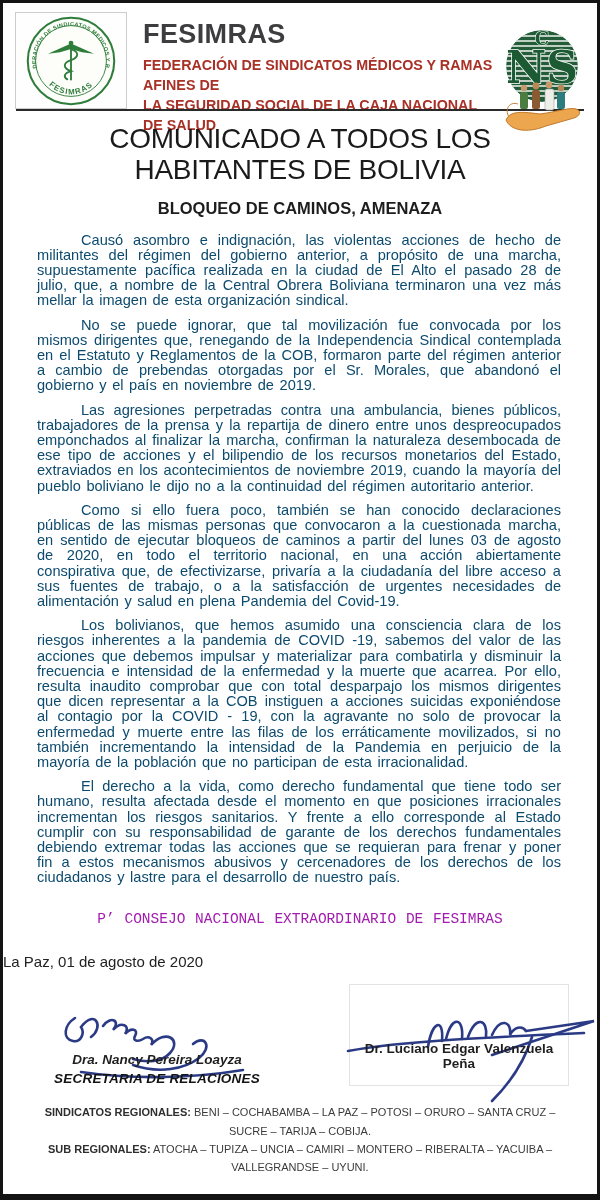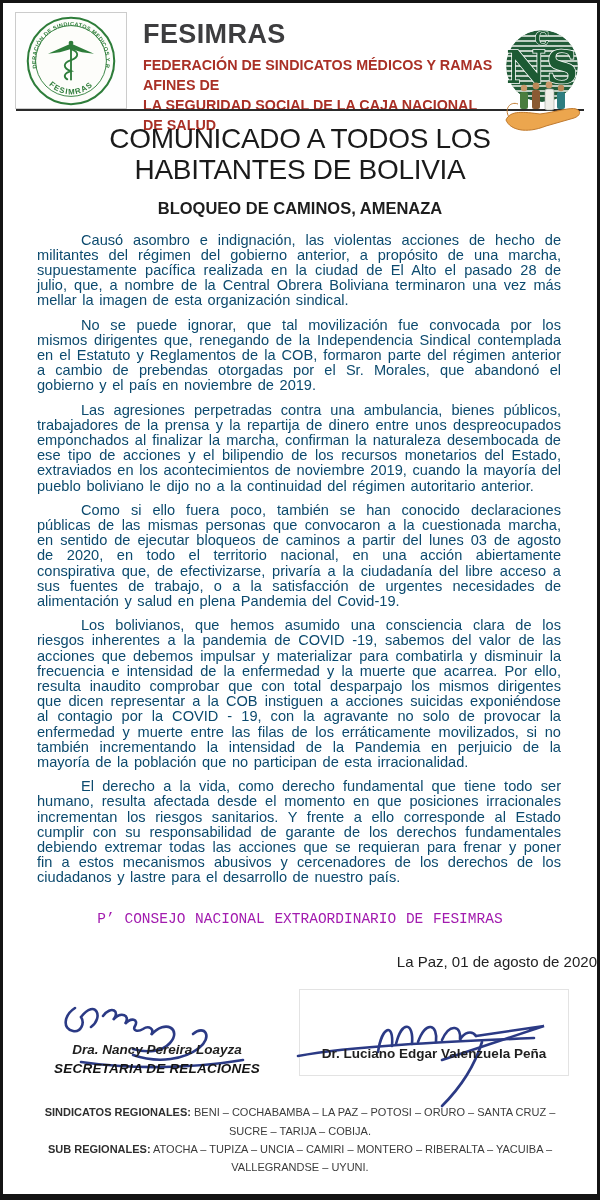--- a/index.html
+++ b/index.html
@@ -23,27 +23,27 @@
     line-height:1.12;color:#1a1a1a;letter-spacing:-.3px;}
   .sub-title{text-align:center;margin-top:13px;font-weight:700;font-size:16.5px;
     line-height:1.2;color:#1d1d1d;}
   
   .body-text{margin:14px 36px 0 34px;}
   .body-text p{
     font-size:14.6px;line-height:15.2px;word-spacing:1.5px;text-align:justify;
     text-indent:44px;margin:0 0 9px 0;color:#0c4a6e;
   }
   .closing-line{text-align:center;font-size:14.5px;color:#a21caf;margin-top:16px;word-spacing:1px;font-family:Liberation Mono, monospace;}
-  .dateline{text-align:right;font-size:15px;color:#222;margin-top:26px;}
+  .dateline{text-align:left;font-size:15px;color:#222;margin-top:26px;}
   
   .sigs{display:flex;justify-content:space-between;align-items:flex-end;margin:14px 28px 0 30px;}
   .sig-block{position:relative;text-align:center;}
   .sig-left{width:248px;padding-top:58px;font-style:italic;}
   .sig-left .sig-svg{position:absolute;top:-2px;left:12px;pointer-events:none;overflow:visible;}
-  .sig-right{width:270px;background:#fff;border:1px solid #e3e3e3;padding:56px 4px 14px 4px;box-sizing:border-box;}
+  .sig-right{width:220px;background:#fff;border:1px solid #e3e3e3;padding:56px 4px 14px 4px;box-sizing:border-box;}
   .sig-right .sig-svg{position:absolute;top:-8px;left:-10px;pointer-events:none;overflow:visible;}
   .sig-name{font-size:13.5px;font-weight:700;color:#1f1f1f;position:relative;}
   .sig-title{font-size:13.5px;font-weight:700;color:#141414;margin-top:4px;letter-spacing:.2px;position:relative;}
   
   .footer{margin-top:auto;padding:0 26px 18px 26px;text-align:center;
     font-size:11px;line-height:1.65;color:#3b3b3b;}
   .footer b{font-weight:700;color:#2f2f2f;}
 </style>
 </head>
 <body>

